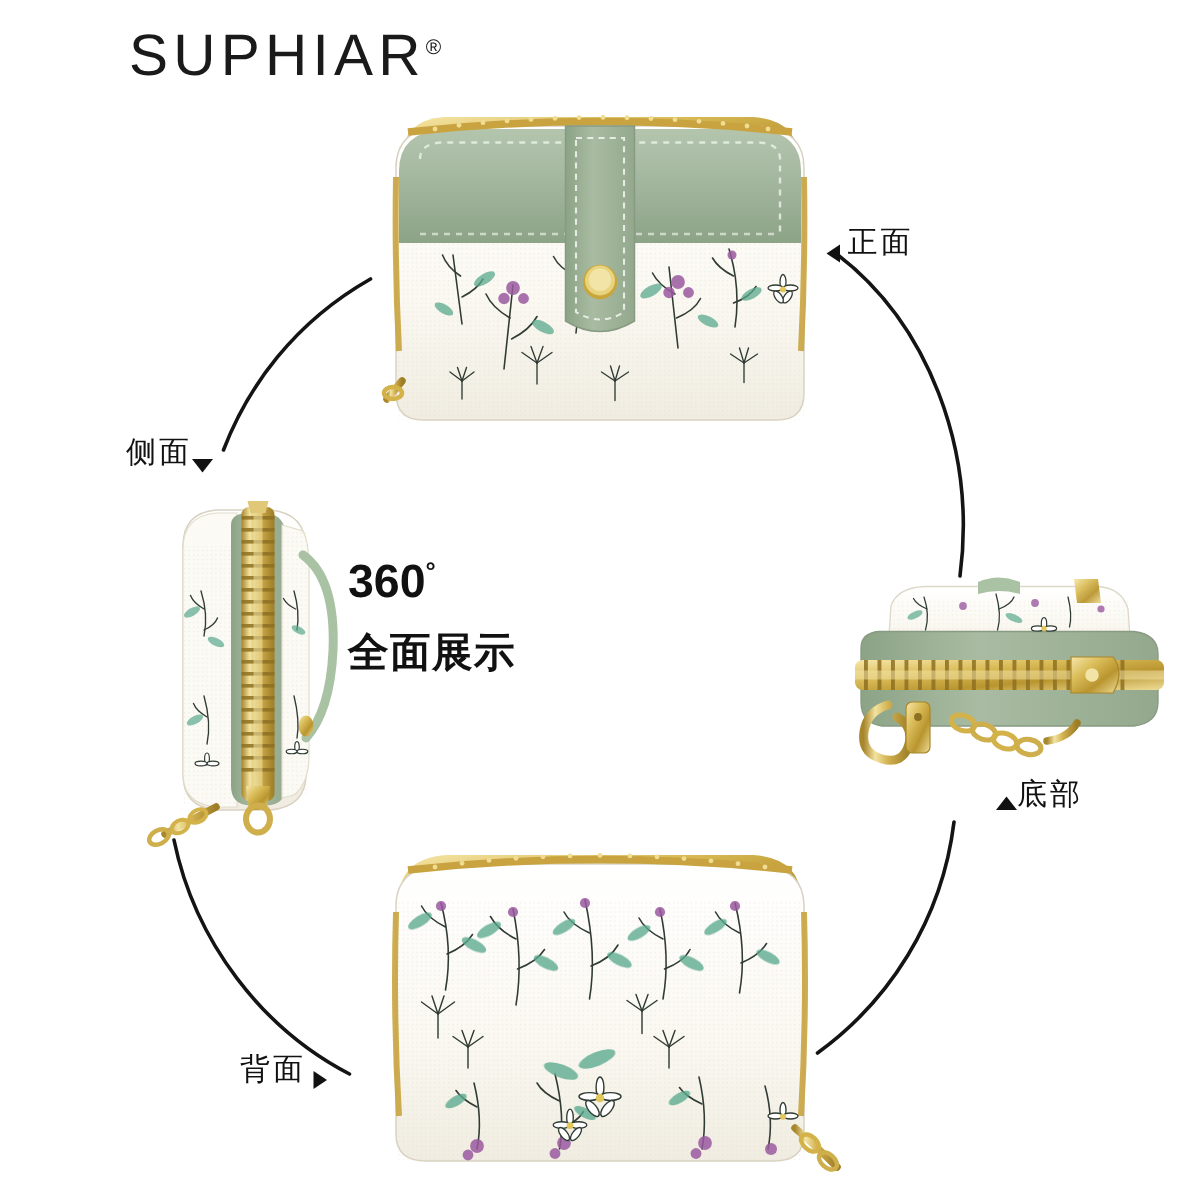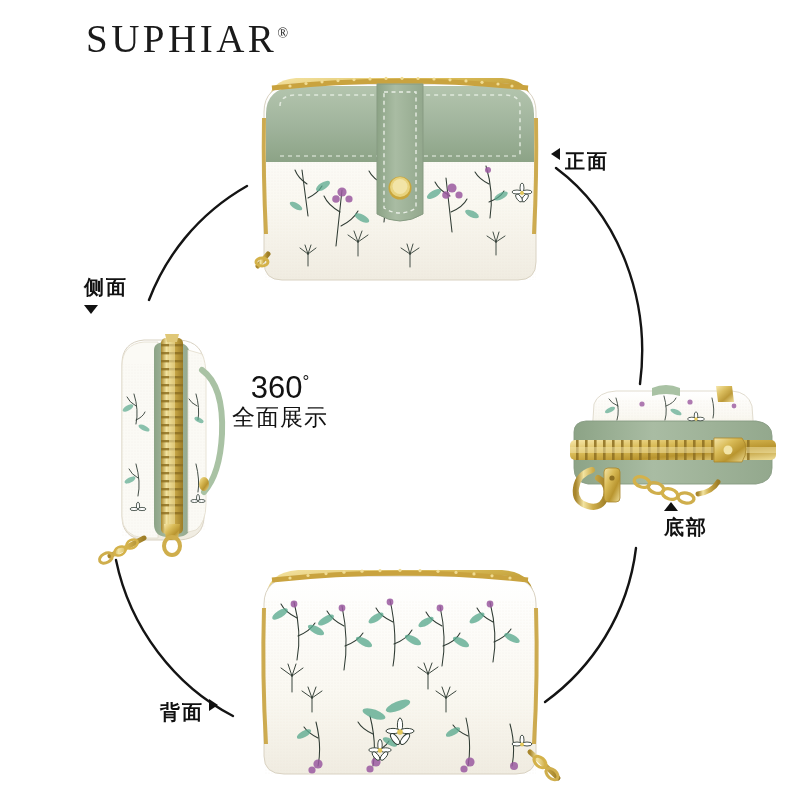--- a/index.html
+++ b/index.html
@@ -9,39 +9,39 @@
     font-family:"Liberation Sans","DejaVu Sans",sans-serif;
     overflow:hidden; position:relative;
   }
   #stage { position:absolute; inset:0; }
 
   
   .brand {
     position:absolute; left:86px; top:16px;
     font-size:39px; font-weight:400; letter-spacing:3.5px;
     color:#1a1a1a; white-space:nowrap;
-    font-family:Liberation Serif, serif;
+    font-family:Liberation Sans, sans-serif;
   }
   .brand .reg { font-size:14px; vertical-align:super; letter-spacing:0; }
 
   
   .center-cap { position:absolute; left:232px; top:372px; color:#111; }
   .center-cap .deg {
-    font-size:31px; font-weight:400; line-height:1.02; letter-spacing:0px;text-align:center;
+    font-size:31px; font-weight:700; line-height:1.02; letter-spacing:0px;
   }
   .center-cap .deg sup { font-size:17px; vertical-align:super; }
   .center-cap .sub {
-    font-size:23px; font-weight:400; line-height:1.12; letter-spacing:1px;
-    margin-top:1px;
+    font-size:27px; font-weight:700; line-height:1.12; letter-spacing:1px;
+    margin-top:16px;
   }
 
   
-  .label { position:absolute; color:#111; font-size:20px; font-weight:700;
-           letter-spacing:2px; white-space:nowrap; display:flex; align-items:flex-start; }
-  .label.stack { flex-direction:column; }
+  .label { position:absolute; color:#111; font-size:20px; font-weight:400;
+           letter-spacing:2px; white-space:nowrap; display:flex; align-items:flex-end; }
+  .label.stack { flex-direction:row;margin-top:14px; }
   .tri { width:0; height:0; }
   .tri-left   { border-top:6px solid transparent; border-bottom:6px solid transparent;
                 border-right:9px solid #111; margin-right:5px; }
   .tri-right  { border-top:6px solid transparent; border-bottom:6px solid transparent;
                 border-left:9px solid #111; margin-left:5px; }
   .tri-down   { border-left:7px solid transparent; border-right:7px solid transparent;
                 border-top:9px solid #111; margin-top:4px; }
   .tri-up     { border-left:7px solid transparent; border-right:7px solid transparent;
                 border-bottom:9px solid #111; margin-bottom:3px; }
 

